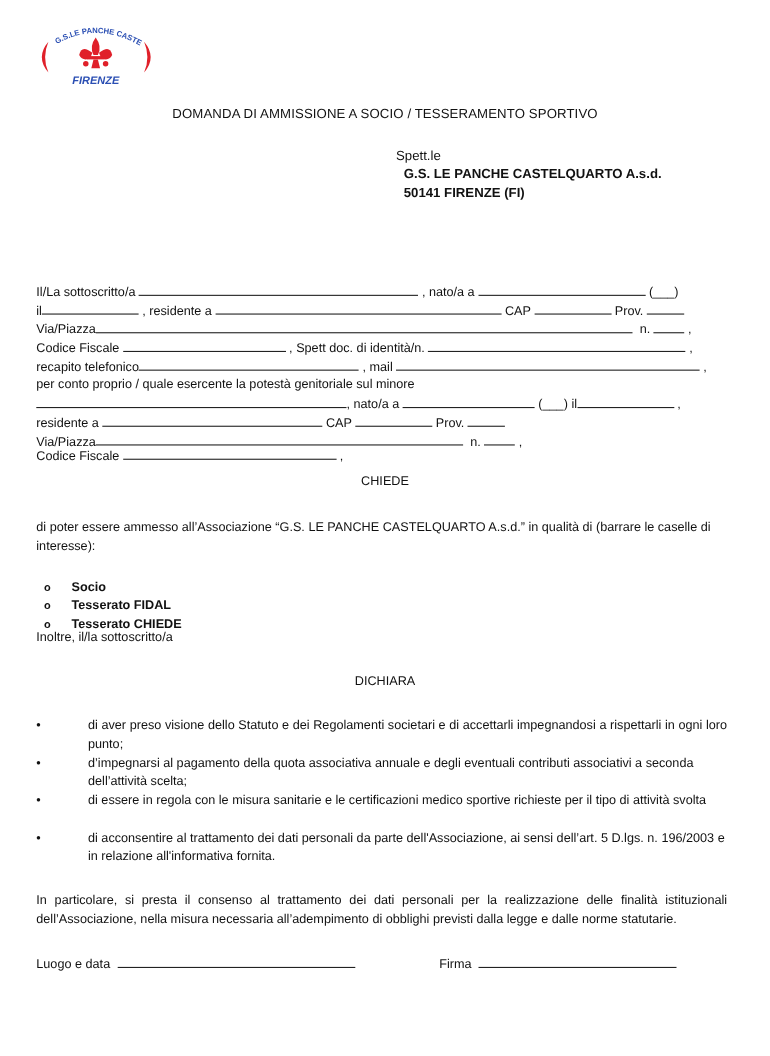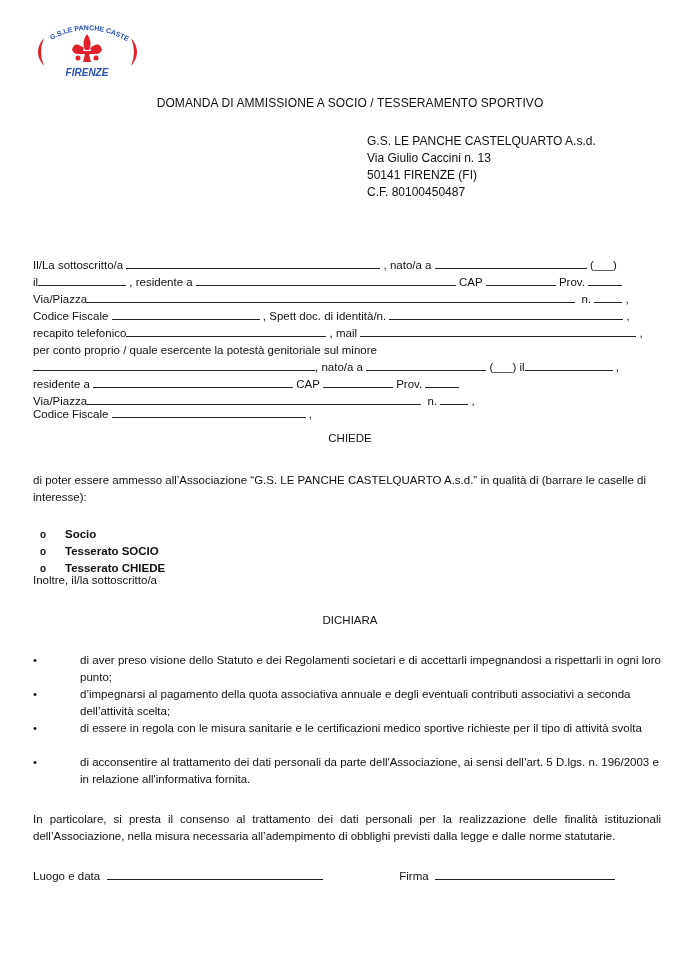--- a/index.html
+++ b/index.html
@@ -1,21 +1,21 @@
 <!DOCTYPE html>
 <html><head>
 <meta charset="utf-8">
 <style>
   html, body { margin:0; padding:0; background:#fff; }
   body { width:700px; height:960px; position:relative; overflow:hidden;
          font-family:"Liberation Sans", sans-serif; color:#111; font-size:11.5px; }
   .logo { position:absolute; left:30px; top:20px; width:115px; height:62px; }
   .title { position:absolute; left:0; width:700px; top:96px; text-align:center; font-size:12px; letter-spacing:0.1px; }
   .addr { position:absolute; left:360px; top:133px; line-height:17px; font-size:12px; }
-  .addr .ind { padding-left:7px; }
+  .addr .ind { padding-left:7px;font-weight:bold; }
   .ln { position:absolute; left:33px; white-space:pre; font-size:11.5px; line-height:17px; }
   .blank { display:inline-block; border-bottom:1px solid #222; height:11px; vertical-align:baseline; }
   .center { position:absolute; left:0; width:700px; text-align:center; font-size:11.5px; }
   .para { position:absolute; left:33px; width:628px; font-size:11.5px; line-height:17px; }
   .just { text-align:justify; }
   .opt { position:absolute; left:40px; font-size:11.5px; line-height:17px;font-weight:bold; }
   .opt .b { display:inline-block; width:25px; font-size:10px; }
   .bul { position:absolute; left:33px; width:628px; font-size:11.5px; line-height:17px; }
   .bul .dot { position:absolute; left:0; top:0; }
   .bul .txt { margin-left:47px; }
@@ -40,24 +40,23 @@
       <circle cx="48" cy="38" r="2.5"></circle>
         <circle cx="66" cy="38" r="2.5"></circle>
     </g>
     <text x="57" y="56" text-anchor="middle" font-size="10" font-weight="bold" fill="#2b4fb3" font-family="Liberation Sans, sans-serif" font-style="italic">FIRENZE</text>
   </svg>
 </div>
 
 <div class="title">DOMANDA DI AMMISSIONE A SOCIO / TESSERAMENTO SPORTIVO</div>
 
 <div class="addr">
+  <div>Spett.le</div>
   <div class="ind">G.S. LE PANCHE CASTELQUARTO A.s.d.</div>
-  <div class="ind">Via Giulio Caccini n. 13</div>
   <div class="ind">50141 FIRENZE (FI)</div>
-  <div class="ind">C.F. 80100450487</div>
 </div>
 
 <div class="ln" style="top:257px"><span>Il/La sottoscritto/a</span> <span class="blank" style="width:254px"></span> <span>, nato/a a</span> <span class="blank" style="width:152px"></span> <span>(___)</span></div>
 
 <div class="ln" style="top:274px"><span>il</span><span class="blank" style="width:88px"></span> <span>, residente a</span> <span class="blank" style="width:260px"></span> <span>CAP</span> <span class="blank" style="width:70px"></span> <span>Prov.</span> <span class="blank" style="width:34px"></span></div>
 
 <div class="ln" style="top:291px"><span>Via/Piazza</span><span class="blank" style="width:488px"></span>  <span>n.</span> <span class="blank" style="width:28px"></span> ,</div>
 
 <div class="ln" style="top:308px"><span>Codice Fiscale</span> <span class="blank" style="width:148px"></span> <span>, Spett doc. di identità/n.</span> <span class="blank" style="width:234px"></span> ,</div>
 
@@ -71,21 +70,21 @@
 
 <div class="ln" style="top:393px"><span>Via/Piazza</span><span class="blank" style="width:334px"></span>  <span>n.</span> <span class="blank" style="width:28px"></span> ,</div>
 
 <div class="ln" style="top:406px"><span>Codice Fiscale</span> <span class="blank" style="width:194px"></span> ,</div>
 
 <div class="center" style="top:432px">CHIEDE</div>
 
 <div class="para" style="top:472px">di poter essere ammesso all’Associazione “G.S. LE PANCHE CASTELQUARTO A.s.d.” in qualità di (barrare le caselle di interesse):</div>
 
 <div class="opt" style="top:526px"><span class="b">o</span><span>Socio</span></div>
-<div class="opt" style="top:543px"><span class="b">o</span><span>Tesserato SOCIO</span></div>
+<div class="opt" style="top:543px"><span class="b">o</span><span>Tesserato FIDAL</span></div>
 <div class="opt" style="top:560px"><span class="b">o</span><span>Tesserato CHIEDE</span></div>
 
 <div class="para" style="top:572px">Inoltre, il/la sottoscritto/a</div>
 <div class="center" style="top:614px">DICHIARA</div>
 
 <div class="bul just" style="top:652px">
     <span class="dot">•</span>
     <div class="txt">di aver preso visione dello Statuto e dei Regolamenti societari e di accettarli impegnandosi a rispettarli in ogni loro punto;</div>
   </div>
 <div class="bul" style="top:686px">

